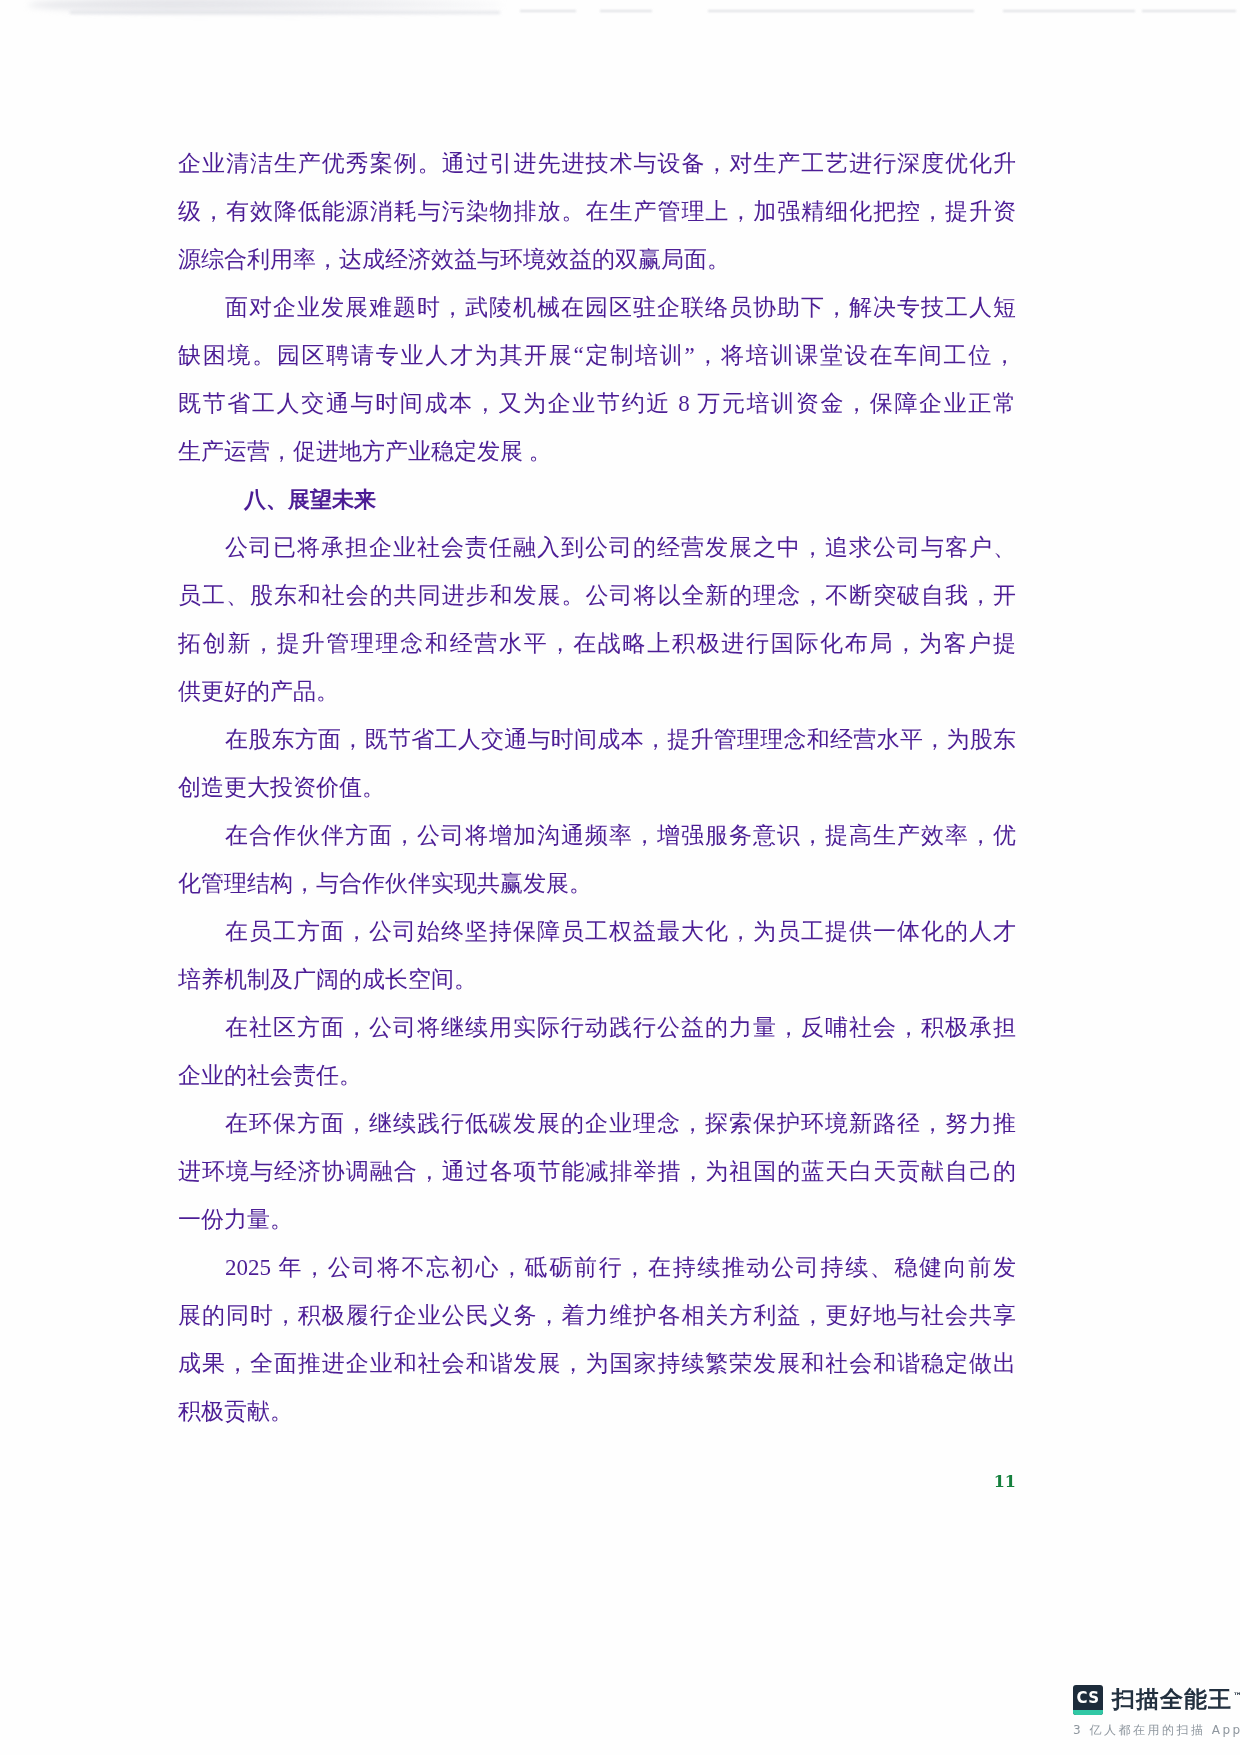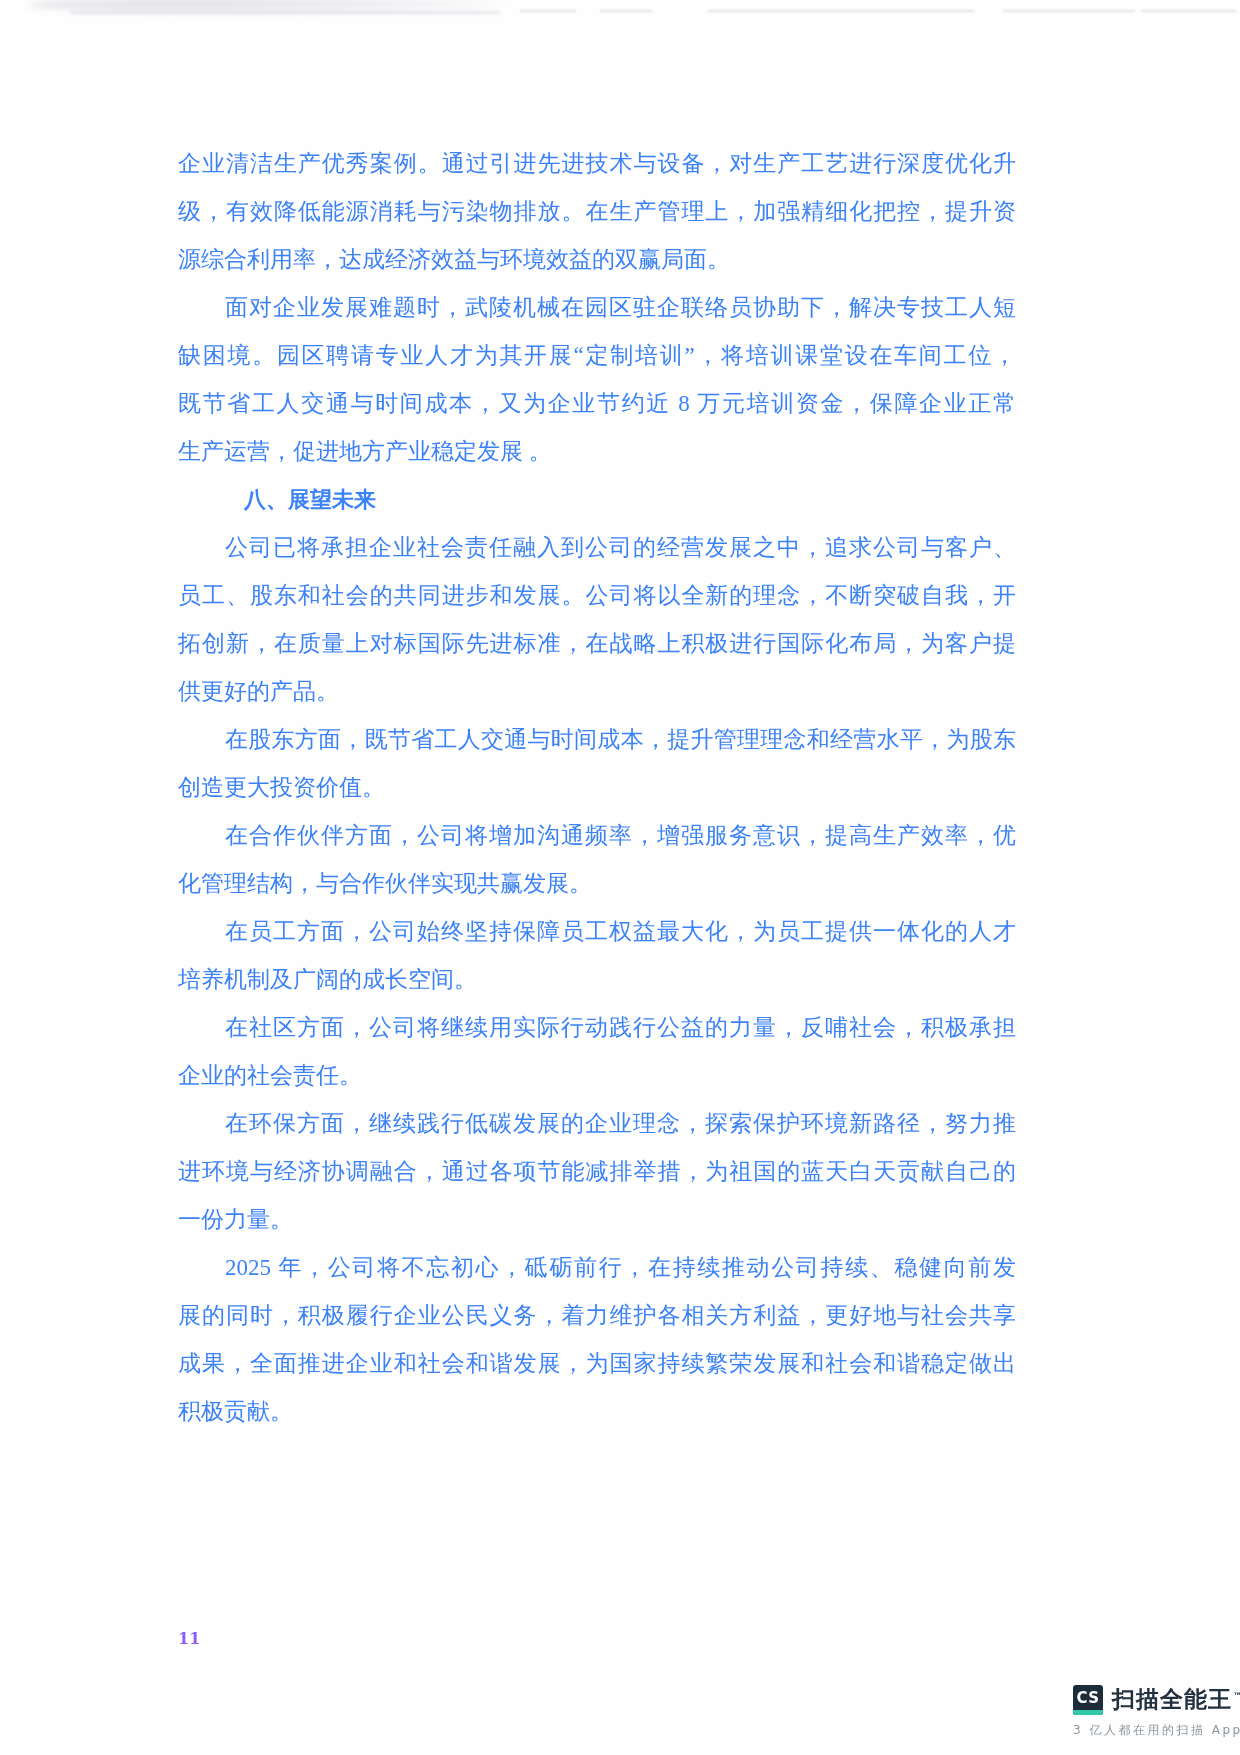--- a/index.html
+++ b/index.html
@@ -46,21 +46,21 @@
   .streak.s3 { left: 708px;  width: 266px; }
   .streak.s4 { left: 1003px; width: 132px; }
   .streak.s5 { left: 1142px; width: 94px;  }
 
   
   .doc {
     position: absolute;
     left: 178px;
     top: 140px;
     width: 838px;
-    color: #3b82f6;
+    color: #4c1d95;
   }
   .line {
     height: 48px;
     line-height: 48px;
     font-size: 23px;
     white-space: pre-wrap;
   }
   .line.j {
     text-align: justify;
     text-align-last: justify;
@@ -69,27 +69,27 @@
   .line.heading {
     font-weight: 700;
     font-size: 22px;
     text-indent: 66px;
   }
 
   
   .page-number {
     position: absolute;
     left: 178px;
-    top: 1629px;
+    top: 1472px;
     width: 838px;
-    text-align: left;
+    text-align: right;
     font-family: "DejaVu Serif", serif;
     font-weight: 700;
     font-size: 16px;
-    color: #8b5cf6;
+    color: #15803d;
   }
 
   
   .watermark {
     position: absolute;
     left: 1073px;
     top: 1685px;
   }
   .wm-row {
     display: flex;
@@ -163,21 +163,21 @@
       <div class="line j">企业清洁生产优秀案例。通过引进先进技术与设备，对生产工艺进行深度优化升</div>
       <div class="line j">级，有效降低能源消耗与污染物排放。在生产管理上，加强精细化把控，提升资</div>
       <div class="line">源综合利用率，达成经济效益与环境效益的双赢局面。</div>
       <div class="line j ind">面对企业发展难题时，武陵机械在园区驻企联络员协助下，解决专技工人短</div>
       <div class="line j">缺困境。园区聘请专业人才为其开展“定制培训”，将培训课堂设在车间工位，</div>
       <div class="line j">既节省工人交通与时间成本，又为企业节约近 8 万元培训资金，保障企业正常</div>
       <div class="line">生产运营，促进地方产业稳定发展 。</div>
       <div class="line heading">八、展望未来</div>
       <div class="line j ind">公司已将承担企业社会责任融入到公司的经营发展之中，追求公司与客户、</div>
       <div class="line j">员工、股东和社会的共同进步和发展。公司将以全新的理念，不断突破自我，开</div>
-      <div class="line j">拓创新，在质量上对标国际先进标准，在战略上积极进行国际化布局，为客户提</div>
+      <div class="line j">拓创新，提升管理理念和经营水平，在战略上积极进行国际化布局，为客户提</div>
       <div class="line">供更好的产品。</div>
       <div class="line j ind">在股东方面，既节省工人交通与时间成本，提升管理理念和经营水平，为股东</div>
       <div class="line">创造更大投资价值。</div>
       <div class="line j ind">在合作伙伴方面，公司将增加沟通频率，增强服务意识，提高生产效率，优</div>
       <div class="line">化管理结构，与合作伙伴实现共赢发展。</div>
       <div class="line j ind">在员工方面，公司始终坚持保障员工权益最大化，为员工提供一体化的人才</div>
       <div class="line">培养机制及广阔的成长空间。</div>
       <div class="line j ind">在社区方面，公司将继续用实际行动践行公益的力量，反哺社会，积极承担</div>
       <div class="line">企业的社会责任。</div>
       <div class="line j ind">在环保方面，继续践行低碳发展的企业理念，探索保护环境新路径，努力推</div>

